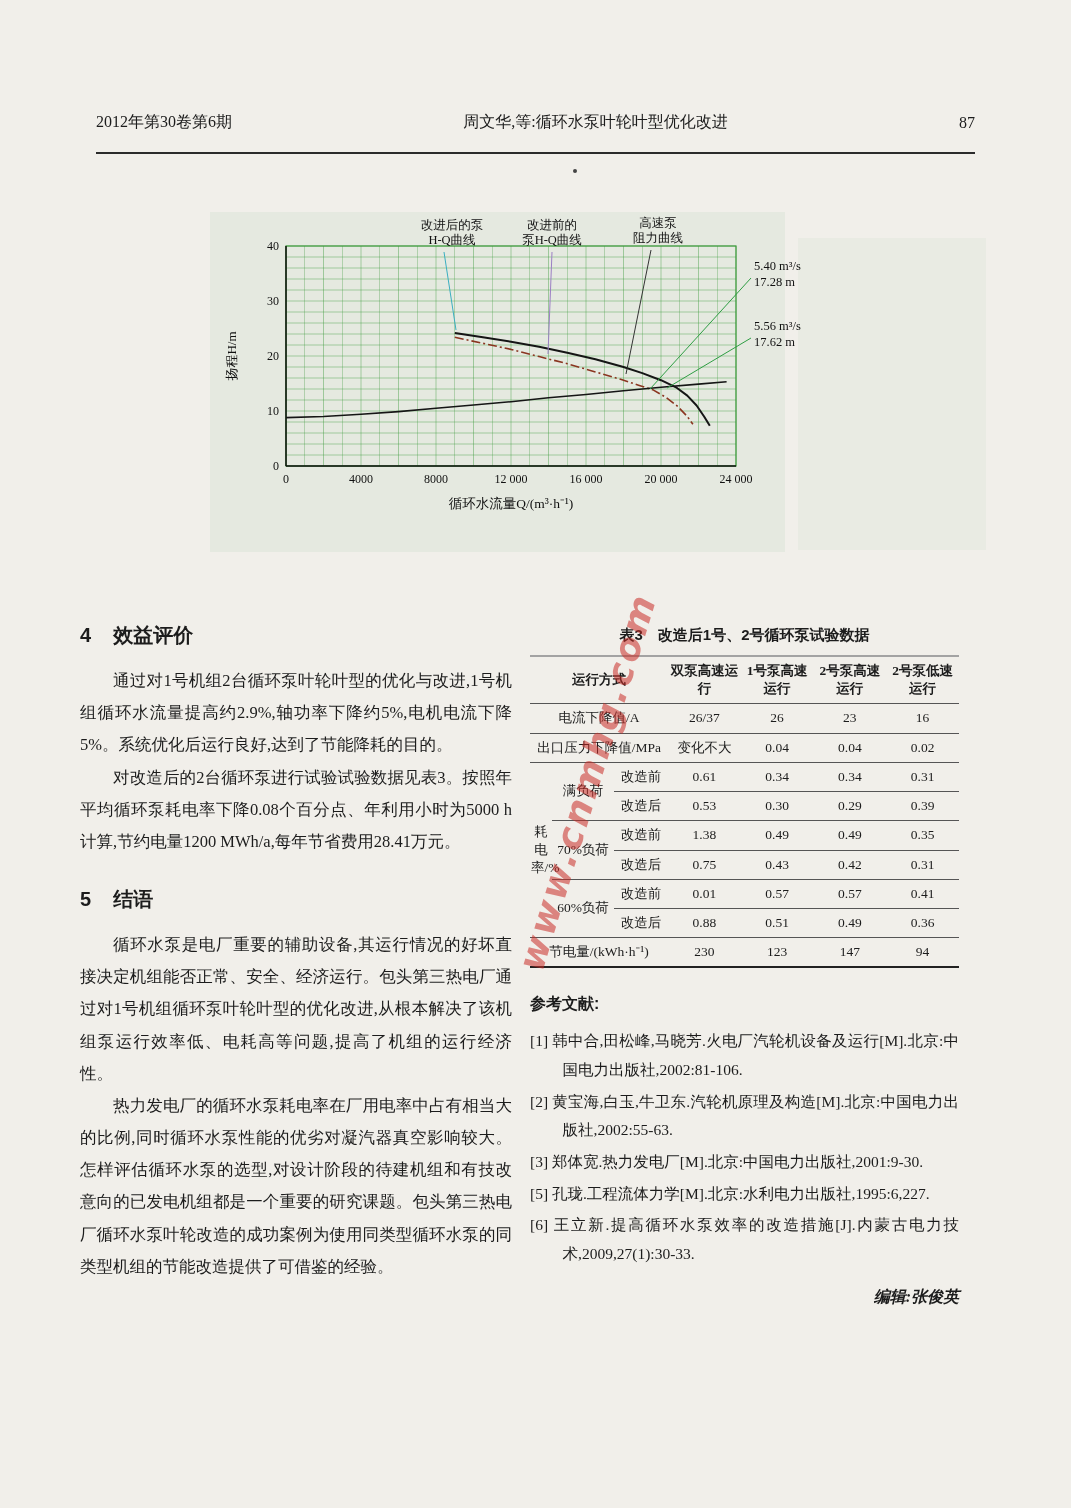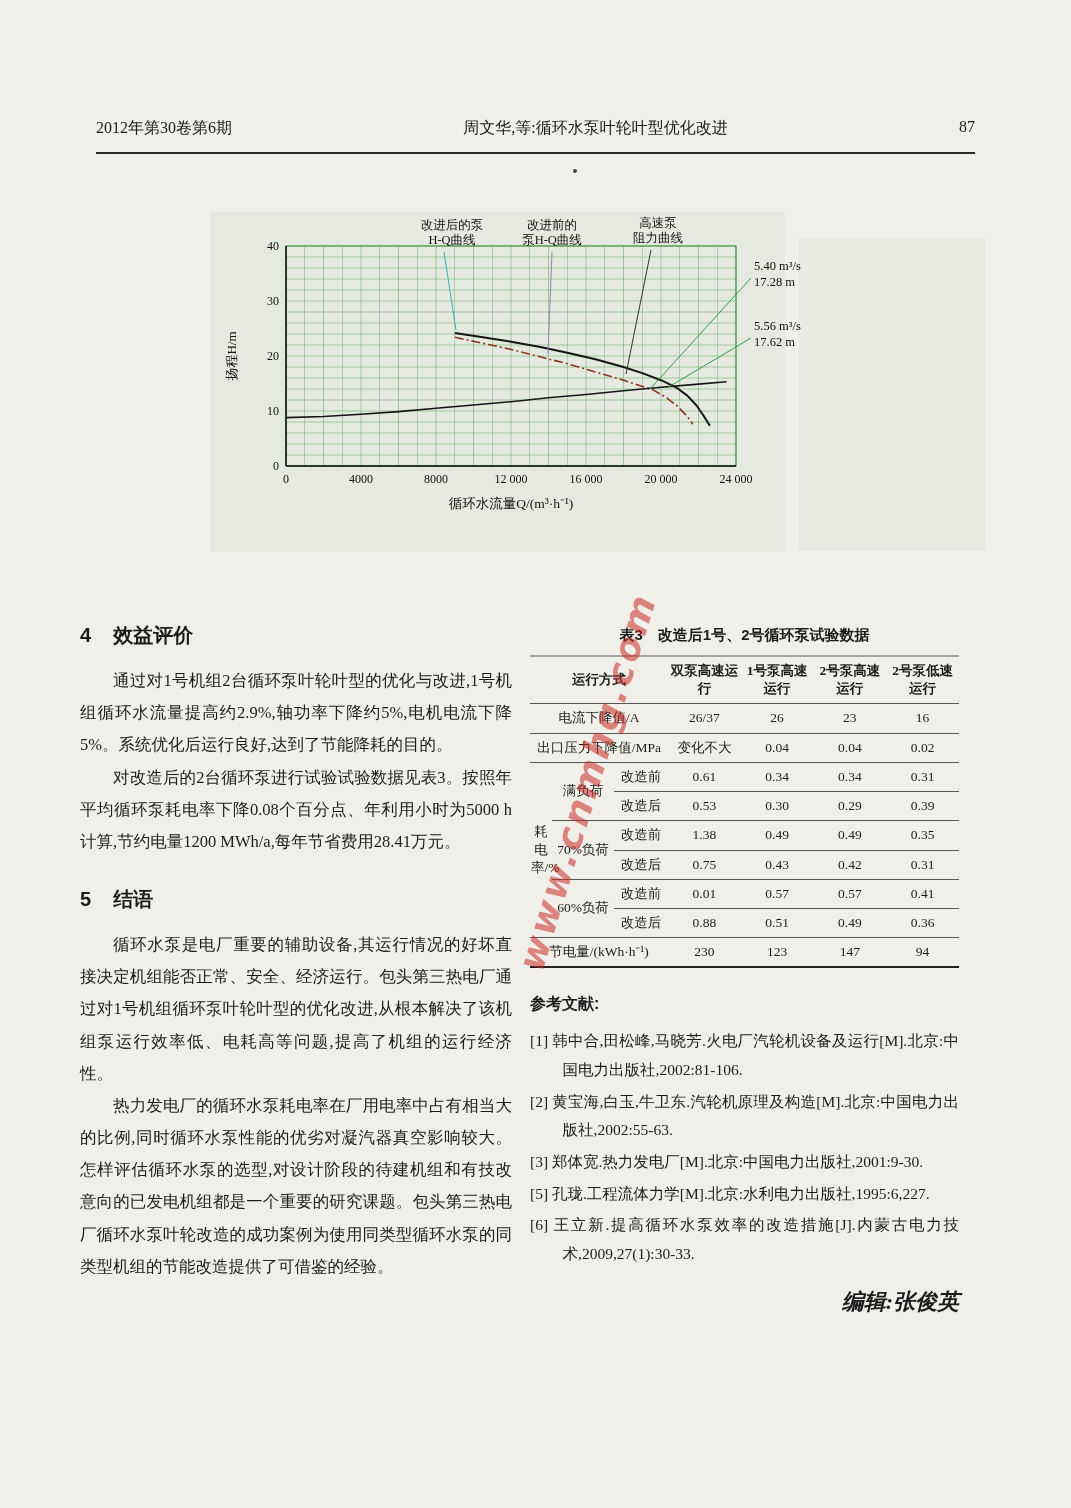--- a/index.html
+++ b/index.html
@@ -3,21 +3,21 @@
 <meta charset="utf-8">
 <style>
   html,body{margin:0;padding:0;}
   body{
     width:1071px;height:1508px;position:relative;
     background:#f1efea;
     font-family:"Liberation Serif", serif;
     color:#1c1c1c;
     overflow:hidden;
   }
-  .pg-header{position:absolute;top:118px;left:96px;width:879px;display:flex;align-items:flex-start;font-size:16px;}
+  .pg-header{position:absolute;top:112px;left:96px;width:879px;display:flex;align-items:center;font-size:16px;}
   .pg-header .hc{flex:1;text-align:center;}
   .header-rule{position:absolute;top:152px;left:96px;width:879px;border-top:2px solid #2b2b2b;}
   .speck{position:absolute;left:573px;top:169px;width:4px;height:4px;background:#444;border-radius:50%;}
   .tint{position:absolute;pointer-events:none;}
   .tint1{left:210px;top:212px;width:575px;height:340px;background:rgba(130,185,140,.10);}
   .tint2{left:798px;top:238px;width:188px;height:312px;background:rgba(130,185,140,.07);}
 
   .figure-block{position:absolute;left:206px;top:208px;width:644px;}
   .fig-caption{margin-top:16px;text-align:center;font-family:"Liberation Sans",sans-serif;font-size:15.5px;font-weight:bold;}
   .fig-caption .lb{margin-right:1em;}
@@ -36,21 +36,21 @@
   table.t3{width:100%;border-collapse:collapse;border-top:2px solid #a3a3a3;border-bottom:2px solid #222;
     text-align:center;font-size:13.5px;table-layout:fixed;}
   table.t3 th,table.t3 td{border-bottom:1px solid #555;padding:5px 2px;line-height:1.35;vertical-align:middle;}
   table.t3 thead th{font-weight:bold;}
   table.t3 .rl{font-weight:normal;}
   table.t3 .vert{word-break:break-all;padding:20px 1px;}
 
   .refs-heading{font-family:"Liberation Sans",sans-serif;font-weight:bold;font-size:16px;margin:26px 0 12px 0;}
   ul.refs{list-style:none;margin:0;padding:0;font-size:15.5px;line-height:1.85;text-align:justify;}
   ul.refs li{padding-left:2.1em;text-indent:-2.1em;margin-bottom:3px;}
-  .editor{text-align:right;font-weight:bold;font-style:italic;margin-top:18px;font-size:22px;}
+  .editor{text-align:right;font-weight:bold;font-style:italic;margin-top:18px;font-size:16px;}
 
   .watermark{position:absolute;left:530px;top:948px;transform:rotate(-73deg);transform-origin:0 50%;
     font-family:"DejaVu Sans",sans-serif;font-size:37px;font-weight:bold;font-style:italic;
     color:rgba(201,44,38,0.55);letter-spacing:3px;white-space:nowrap;pointer-events:none;}
 
   svg text{font-family:"Liberation Serif",serif;}
 </style>
 </head>
 <body>
 

